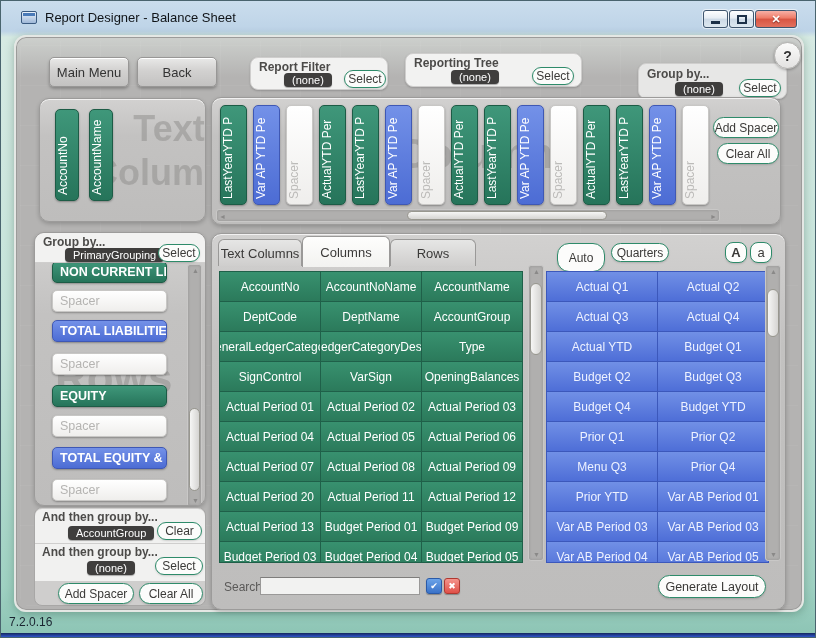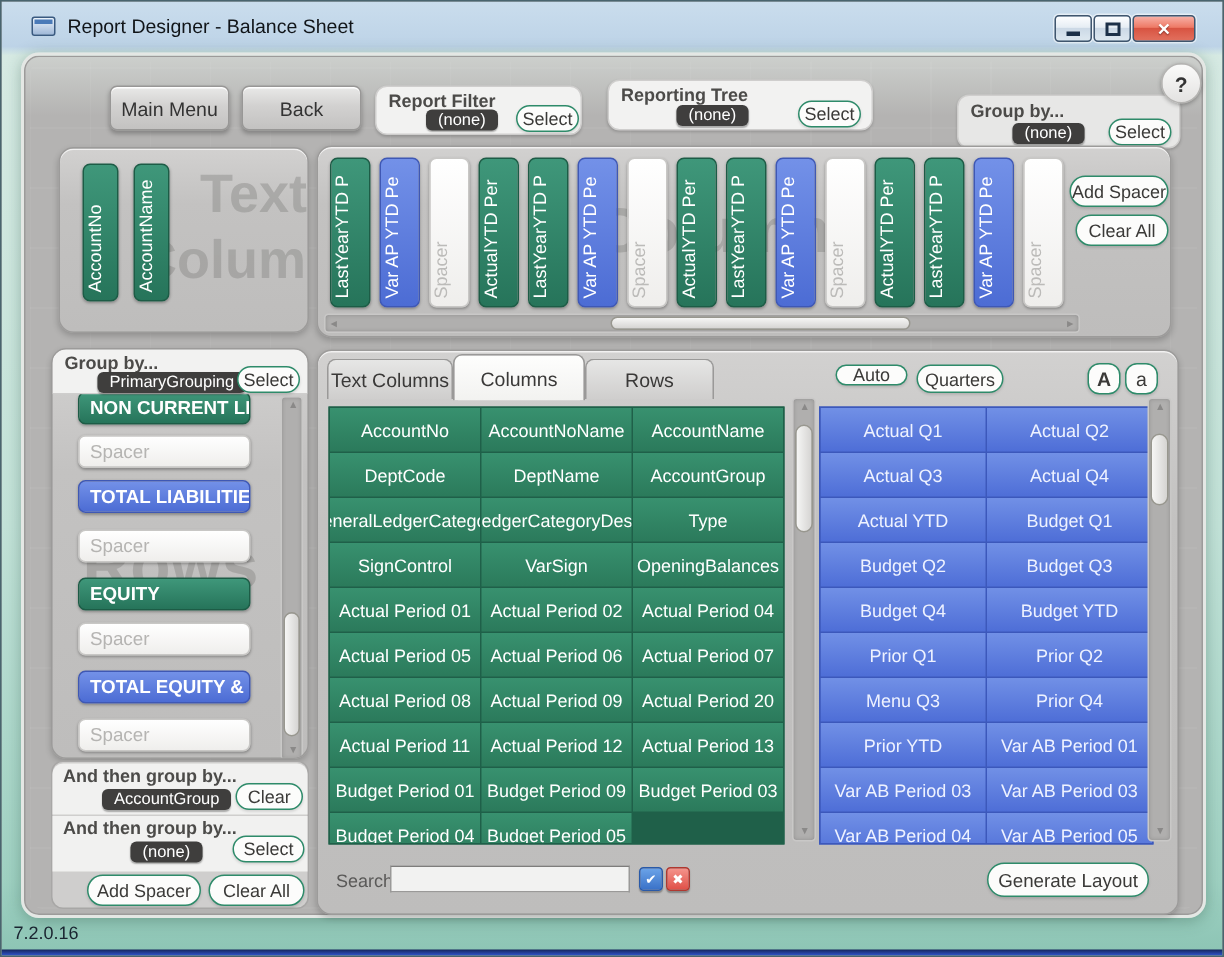--- a/index.html
+++ b/index.html
@@ -30,21 +30,21 @@
   .client{position:absolute;left:13px;top:34px;width:790px;height:577px;border-radius:12px;
     background:linear-gradient(180deg,#cdd0cd,#b4b3b2 40px);
     border:2px solid #e4e7e4;box-shadow:0 2px 10px rgba(40,80,64,.35), inset 0 0 0 1px #9c9b9a;}
   .client::before{content:"";position:absolute;inset:4px;border-radius:9px;
     background-image:repeating-linear-gradient(0deg,rgba(255,255,255,.05) 0 1px,transparent 1px 40px),
       repeating-linear-gradient(90deg,rgba(255,255,255,.05) 0 1px,transparent 1px 40px);}
 
   
   .graybtn{background:linear-gradient(#e9e9e8,#d2d1d0 45%,#c3c2c1);border:1px solid #989796;border-radius:5px;
     box-shadow:inset 0 1px 0 #fff,0 2px 3px rgba(0,0,0,.25);display:flex;align-items:center;justify-content:center;
-    font-size:13px;color:#333;cursor:pointer;margin-left:24px;}
+    font-size:13px;color:#333;cursor:pointer;}
   .panelw{background:#f2f2f1;border:1px solid #cfcecd;border-radius:8px;box-shadow:0 1px 2px rgba(0,0,0,.18);}
   .grouplabel{font-size:12px;font-weight:bold;color:#4c4b49;}
   .badge{background:#3f3e3d;color:#fff;font-size:11px;border-radius:4px;padding:1px 8px;display:inline-flex;
     align-items:center;justify-content:center;white-space:nowrap;box-shadow:0 1px 1px rgba(0,0,0,.3);}
   .pill{background:#fcfcfb;border:1.5px solid #2e8b6a;border-radius:12px;display:flex;align-items:center;
     justify-content:center;font-size:12px;color:#3b3a38;cursor:pointer;box-shadow:0 1px 2px rgba(0,0,0,.15);white-space:nowrap;}
   .watermark{color:#8e8d8b;opacity:.5;font-weight:bold;pointer-events:none;}
 
   
   .vchips{display:flex;gap:6px;}
@@ -248,40 +248,41 @@
       <div class="pill abs" style="left:120px;top:13px;width:48px;height:18px;">Select</div>
     </div>
     <div class="pill abs" style="left:23px;top:75px;width:76px;height:21px;">Add Spacer</div>
     <div class="pill abs" style="left:104px;top:75px;width:64px;height:21px;">Clear All</div>
   </div>
 
   <div class="mainpanel abs" style="left:210px;top:232px;width:575px;height:377px;">
     <div class="tab" style="left:6px;width:84px;">Text Columns</div>
     <div class="tab active" style="left:90px;width:88px;">Columns</div>
     <div class="tab" style="left:178px;width:86px;">Rows</div>
-    <div class="pill abs" style="left:345px;top:9px;width:48px;height:14px;">Auto</div>
+    <div class="pill abs" style="left:345px;top:9px;width:48px;height:29px;">Auto</div>
     <div class="pill abs" style="left:399px;top:9px;width:58px;height:19px;">Quarters</div>
     <div class="pill abs" style="left:513px;top:8px;width:22px;height:21px;border-radius:8px;font-weight:bold;font-size:13px;">A</div>
     <div class="pill abs" style="left:538px;top:8px;width:22px;height:21px;border-radius:8px;font-size:13px;">a</div>
 
     <div class="fieldgrid green abs" style="left:7px;top:37px;width:304px;height:292px;grid-auto-rows:29px;">
         <div class="cell green">AccountNo</div>
         <div class="cell green">AccountNoName</div>
         <div class="cell green">AccountName</div>
         <div class="cell green">DeptCode</div>
         <div class="cell green">DeptName</div>
         <div class="cell green">AccountGroup</div>
         <div class="cell green">GeneralLedgerCategory</div>
         <div class="cell green">LedgerCategoryDesc</div>
         <div class="cell green">Type</div>
         <div class="cell green">SignControl</div>
         <div class="cell green">VarSign</div>
         <div class="cell green">OpeningBalances</div>
         <div class="cell green">Actual Period 01</div>
         <div class="cell green">Actual Period 02</div>
+        <div class="cell green">Actual Period 03</div>
         <div class="cell green">Actual Period 04</div>
         <div class="cell green">Actual Period 05</div>
         <div class="cell green">Actual Period 06</div>
         <div class="cell green">Actual Period 07</div>
         <div class="cell green">Actual Period 08</div>
         <div class="cell green">Actual Period 09</div>
         <div class="cell green">Actual Period 20</div>
         <div class="cell green">Actual Period 11</div>
         <div class="cell green">Actual Period 12</div>
         <div class="cell green">Actual Period 13</div>

